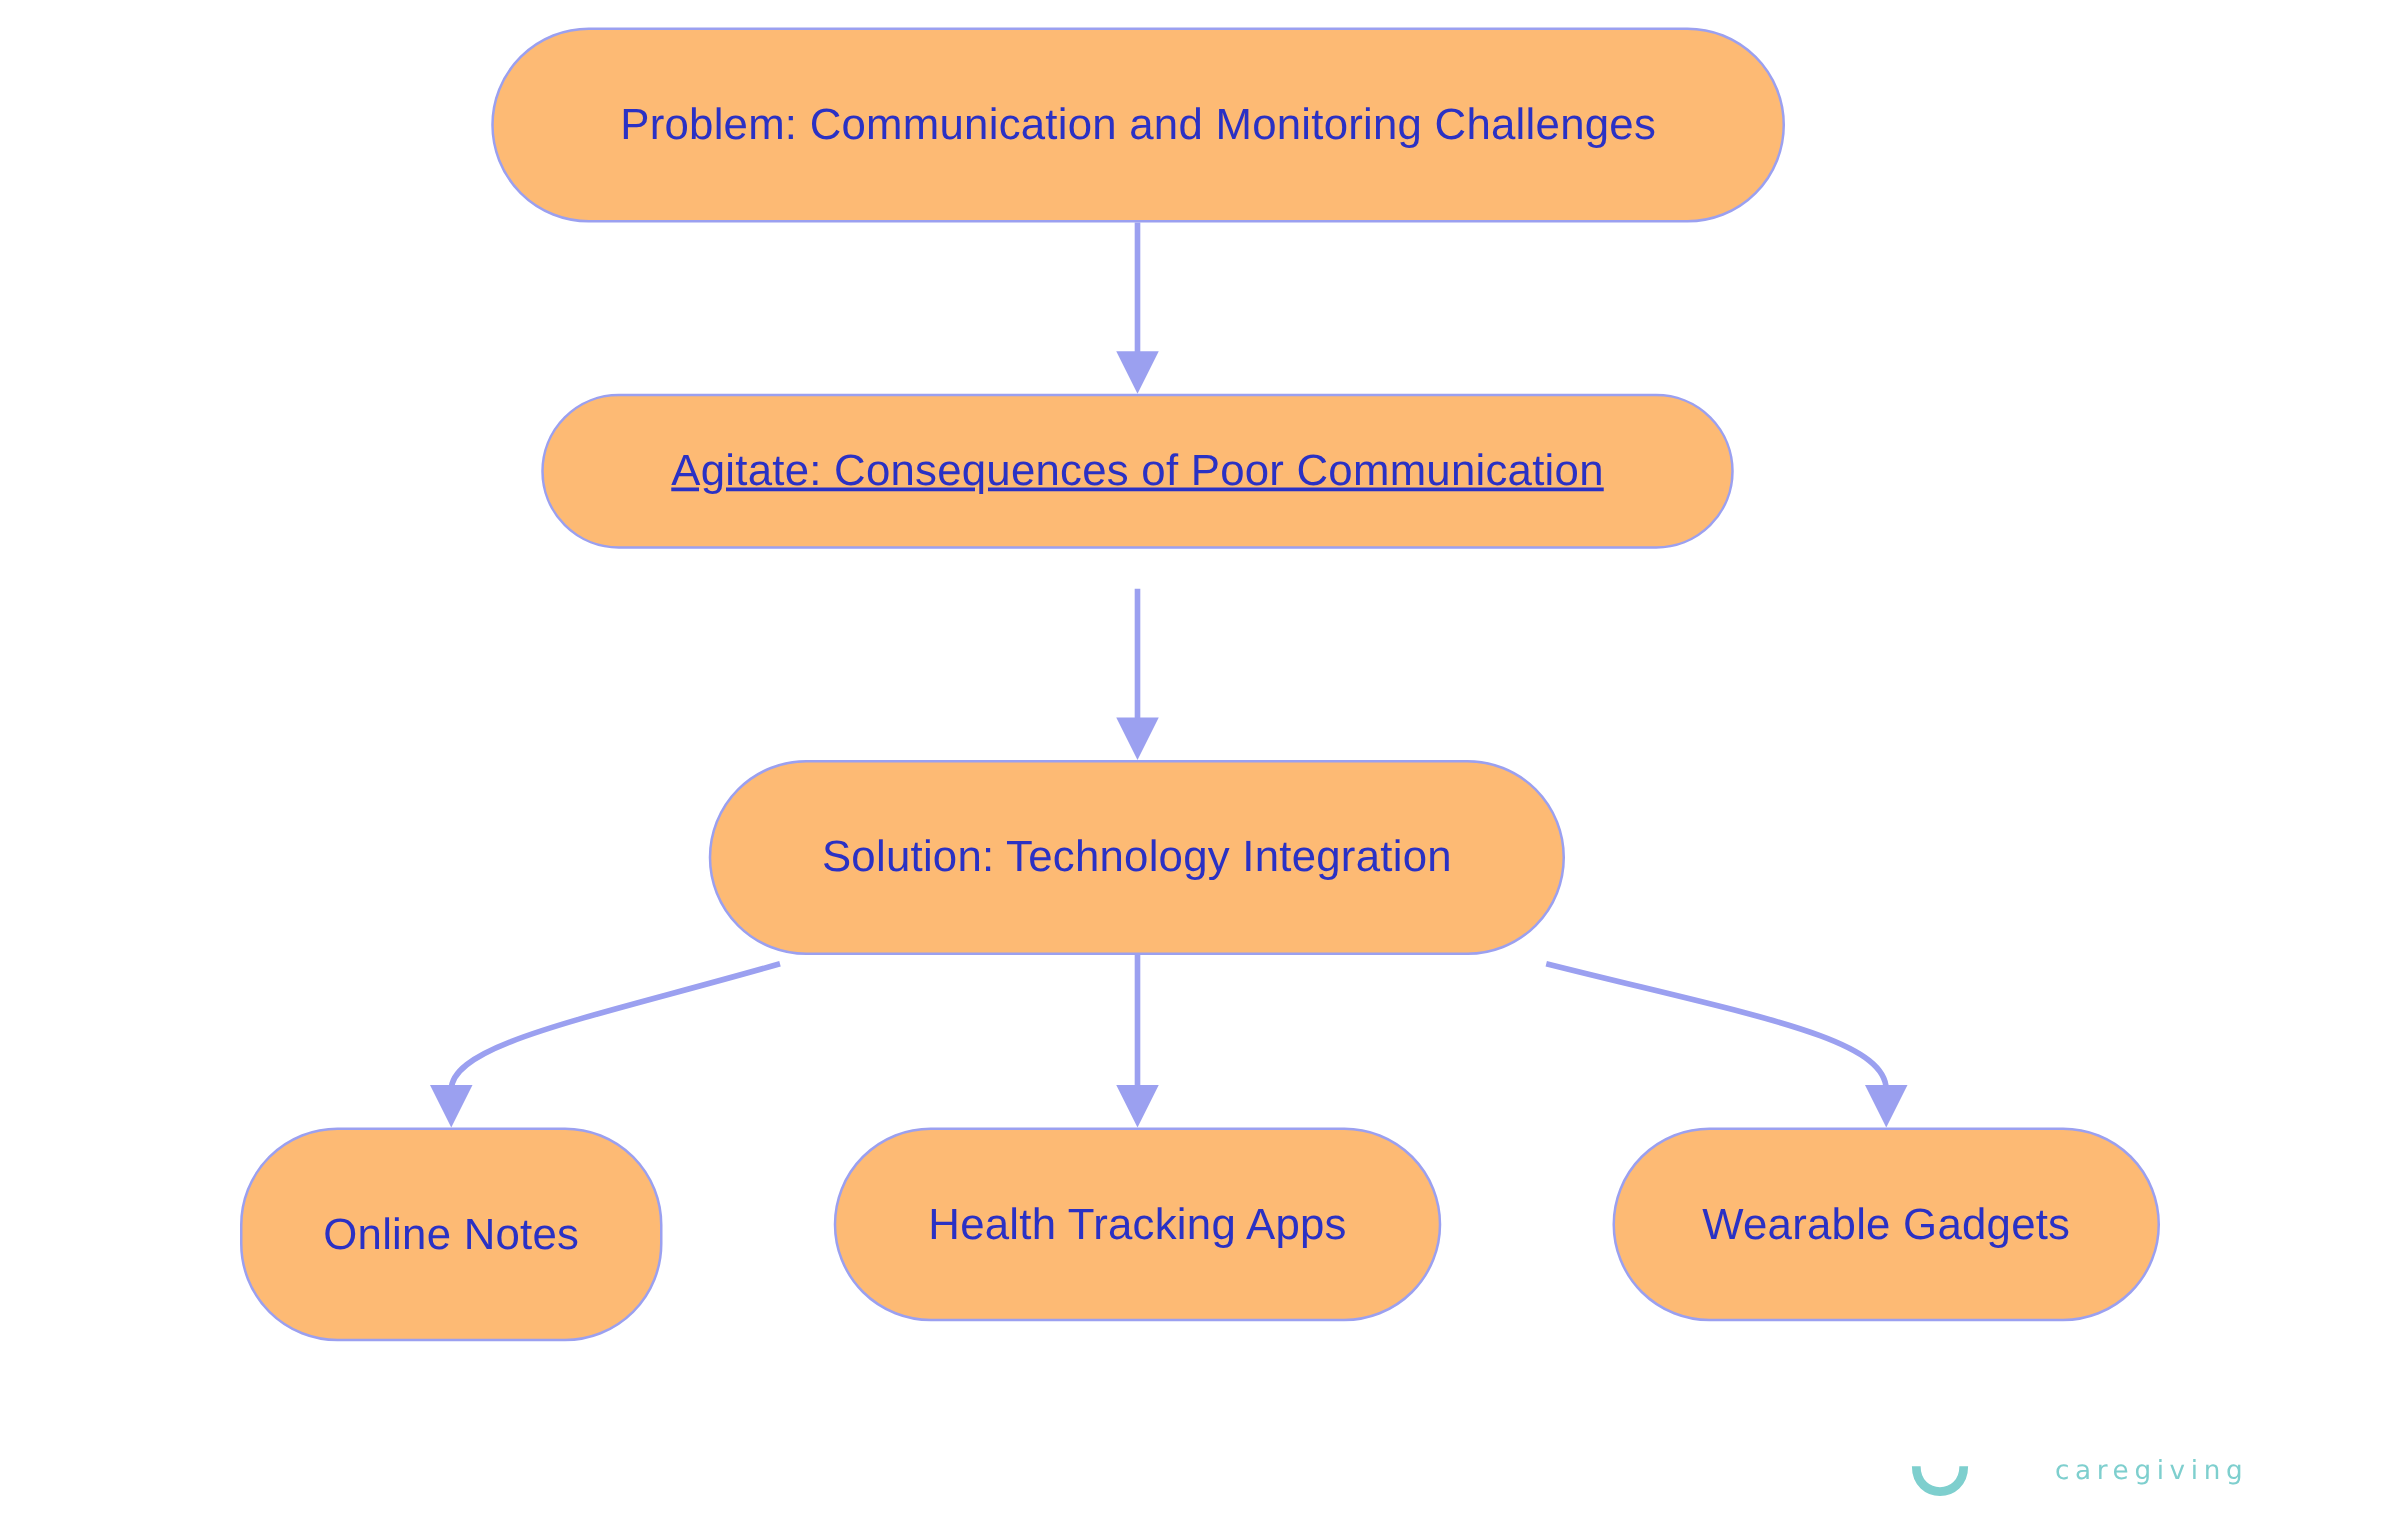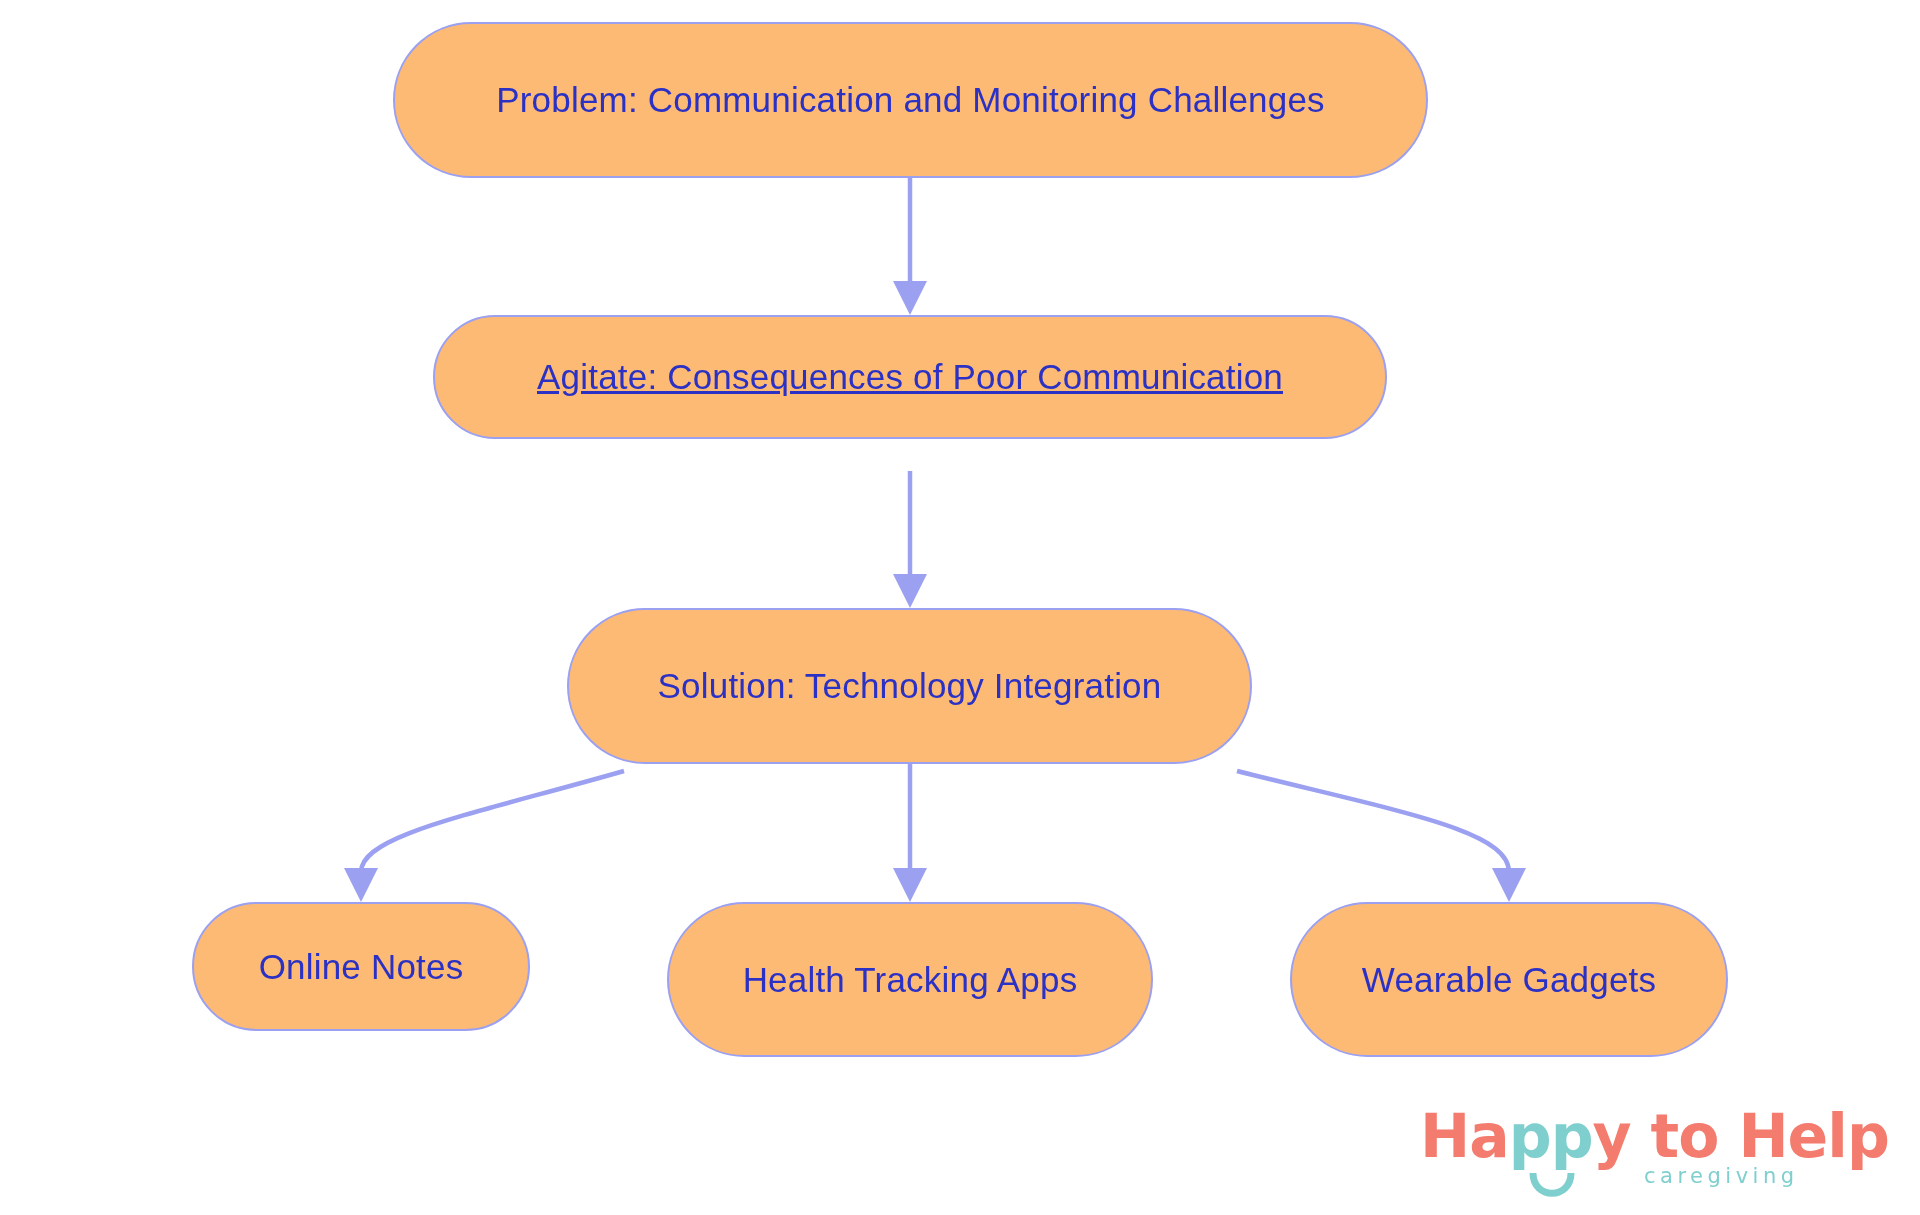--- a/index.html
+++ b/index.html
@@ -33,21 +33,21 @@
     font-size: 35px;
     letter-spacing: 0.2px;
     white-space: nowrap;
     cursor: pointer;
   }
   .node span { display: block; }
 
   #node-problem  { left: 393px;  top: 22px;  width: 1035px; height: 156px; border-radius: 78px; }
   #node-agitate  { left: 433px;  top: 315px; width: 954px;  height: 124px; border-radius: 78px; text-decoration: underline; }
   #node-solution { left: 567px;  top: 608px; width: 685px;  height: 156px; border-radius: 78px; justify-content: center; }
-  #node-notes    { left: 192px;  top: 902px; width: 338px;  height: 129px; border-radius: 78px; }
+  #node-notes    { left: 192px;  top: 902px; width: 338px;  height: 171px; border-radius: 78px; }
   #node-health   { left: 667px;  top: 902px; width: 486px;  height: 155px; border-radius: 78px; text-align: center; }
   #node-wearable { left: 1290px; top: 902px; width: 438px;  height: 155px; border-radius: 78px; }
 
   
   .logo {
     position: absolute;
     left: 1420px;
     top: 1100px;
     width: 470px;
     height: 110px;
@@ -121,20 +121,17 @@
   <span>Online Notes</span>
 </div>
 <div class="node" id="node-health">
   <span>Health Tracking Apps</span>
 </div>
 <div class="node" id="node-wearable">
   <span>Wearable Gadgets</span>
 </div>
 
 <div class="logo">
-  <div class="logo-main">
-    <span class="logo-coral">Ha</span><span class="logo-teal">pp</span><span class="logo-coral">y to Help</span>
-  </div>
   <svg class="logo-smile" viewBox="0 0 48 32" xmlns="http://www.w3.org/2000/svg">
     <path d="M5 3 C 5 30, 43 30, 43 3" fill="none" stroke="#7ECFCE" stroke-width="7" stroke-linecap="butt"></path>
   </svg>
   <div class="logo-sub">caregiving</div>
 </div>
 
 </body></html>

